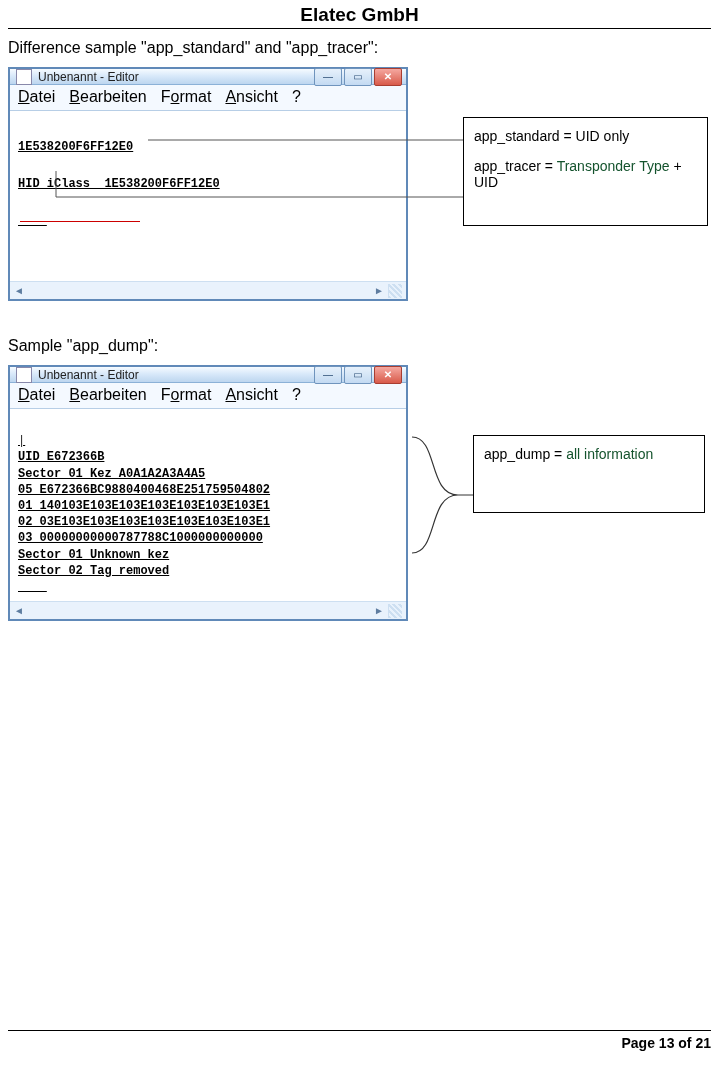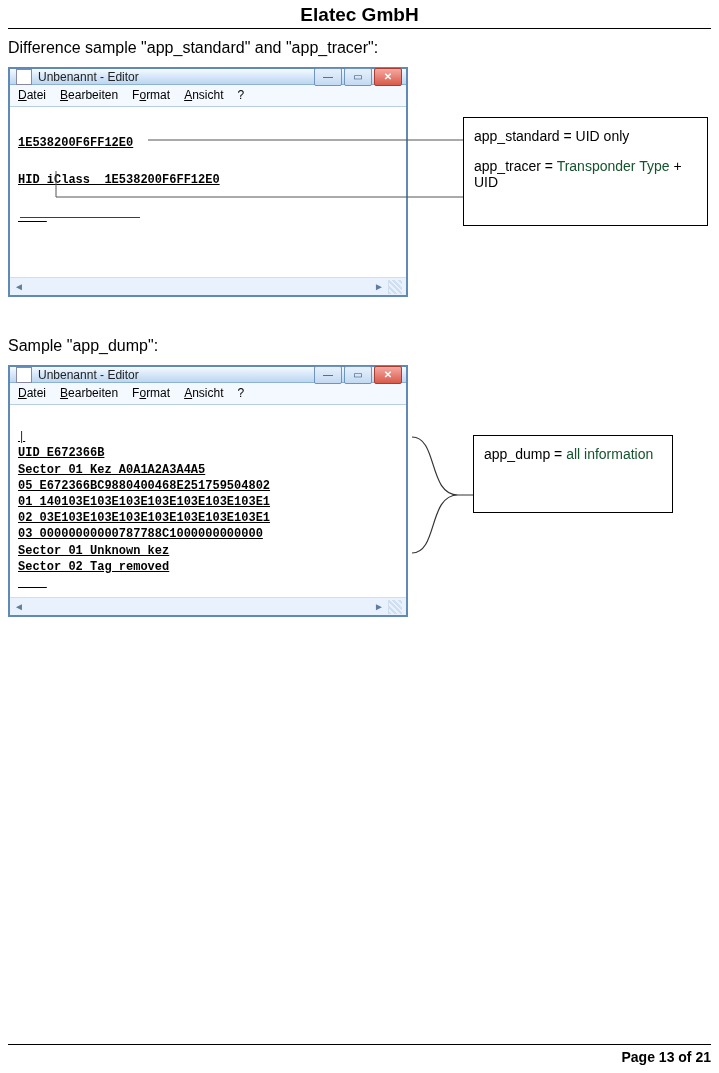--- a/index.html
+++ b/index.html
@@ -75,21 +75,21 @@
   .winbtn.close {
     background: linear-gradient(#f5a8a0,#d85a4a);
     border-color: #a83d31;
     color: #fff;
     font-weight: bold;
   }
   .menubar {
     display: flex;
     gap: 14px;
     padding: 3px 8px 4px 8px;
-    font-size: 12px;
+    font-size: 16px;
     background: #f4f9ff;
     border-bottom: 1px solid #b7cee6;
     align-items: center;
   }
   .menubar span { cursor: default; }
   .menubar span u { text-decoration: underline; }
   .editor-body {
     background: #fff;
     padding: 8px 4px 6px 8px;
     font-family: "Courier New", monospace;
@@ -135,21 +135,21 @@
     border: 1px solid #000;
     padding: 10px 14px 35px 10px;
     font-size: 14px;
     background: #fff;
     position: absolute;
     max-width: 250px;
   }
   .callout .redtxt { color: #14532d; }
   .footer {
     position: absolute;
-    bottom: 8px;
+    bottom: 22px;
     left: 8px; right: 8px;
     border-top: 1.5px solid #000;
     text-align: right;
     font-weight: bold;
     font-size: 14px;
     padding-top: 4px;
   }
   svg.connector {
     position: absolute;
     top: 0; left: 0;
@@ -252,21 +252,21 @@
       <div class="sr">►</div>
       <div class="grip"></div>
     </div>
   </div>
 
   <svg class="connector" width="480" height="260">
     <path d="M404 72 C430 72 420 130 450 130 C420 130 430 188 404 188" fill="none" stroke="#333" stroke-width="1.2"></path>
     <line x1="450" y1="130" x2="465" y2="130" stroke="#333" stroke-width="1"></line>
   </svg>
 
-  <div class="callout" style="left:465px; top:70px; width:200px; padding-bottom:50px;">
+  <div class="callout" style="left:465px; top:70px; width:232px; padding-bottom:50px;">
     <div>
       <span>app_dump</span><span> = </span><span class="redtxt">all information</span>
     </div>
   </div>
 </div>
 
 <div class="footer">
   <span>Page 13 of 21</span>
 </div>
 

